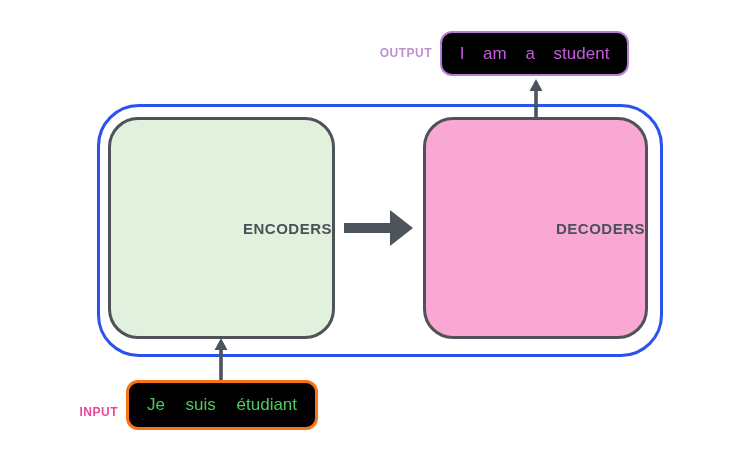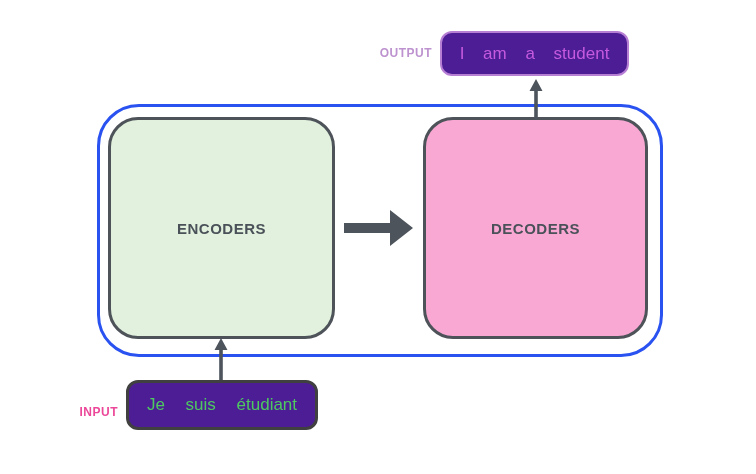--- a/index.html
+++ b/index.html
@@ -29,21 +29,21 @@
   }
   
   .block {
     position: absolute;
     top: 117px;
     height: 216px;
     border: 3px solid #4d5359;
     border-radius: 30px;
     display: flex;
     align-items: center;
-    justify-content: center;
+    justify-content: flex-end;
     z-index: 2;
   }
   .block .block-label {
     font-size: 15px;
     font-weight: 700;
     letter-spacing: 0.5px;
     color: #4a5158;
   }
   .encoders {
     left: 108px;
@@ -59,21 +59,21 @@
   .arrow {
     position: absolute;
     z-index: 3;
   }
   .arrow-mid   { left: 344px; top: 210px; }
   .arrow-up-out{ left: 528px; top: 79px;  }
   .arrow-up-in { left: 213px; top: 338px; }
   
   .token-box {
     position: absolute;
-    background: #4c1d95;
+    background: #000000;
     display: flex;
     align-items: center;
     justify-content: center;
     z-index: 4;
   }
   .output-box {
     left: 440px;
     top: 31px;
     width: 185px;
     height: 41px;
@@ -83,21 +83,21 @@
   .output-box .sentence {
     color: #c55ade;
     font-size: 17px;
     word-spacing: 14px;
   }
   .input-box {
     left: 126px;
     top: 380px;
     width: 186px;
     height: 44px;
-    border: 3px solid #404040;
+    border: 3px solid #f97316;
     border-radius: 12px;
   }
   .input-box .sentence {
     color: #4dc960;
     font-size: 17px;
     word-spacing: 16px;
   }
   
   .side-label {
     position: absolute;

